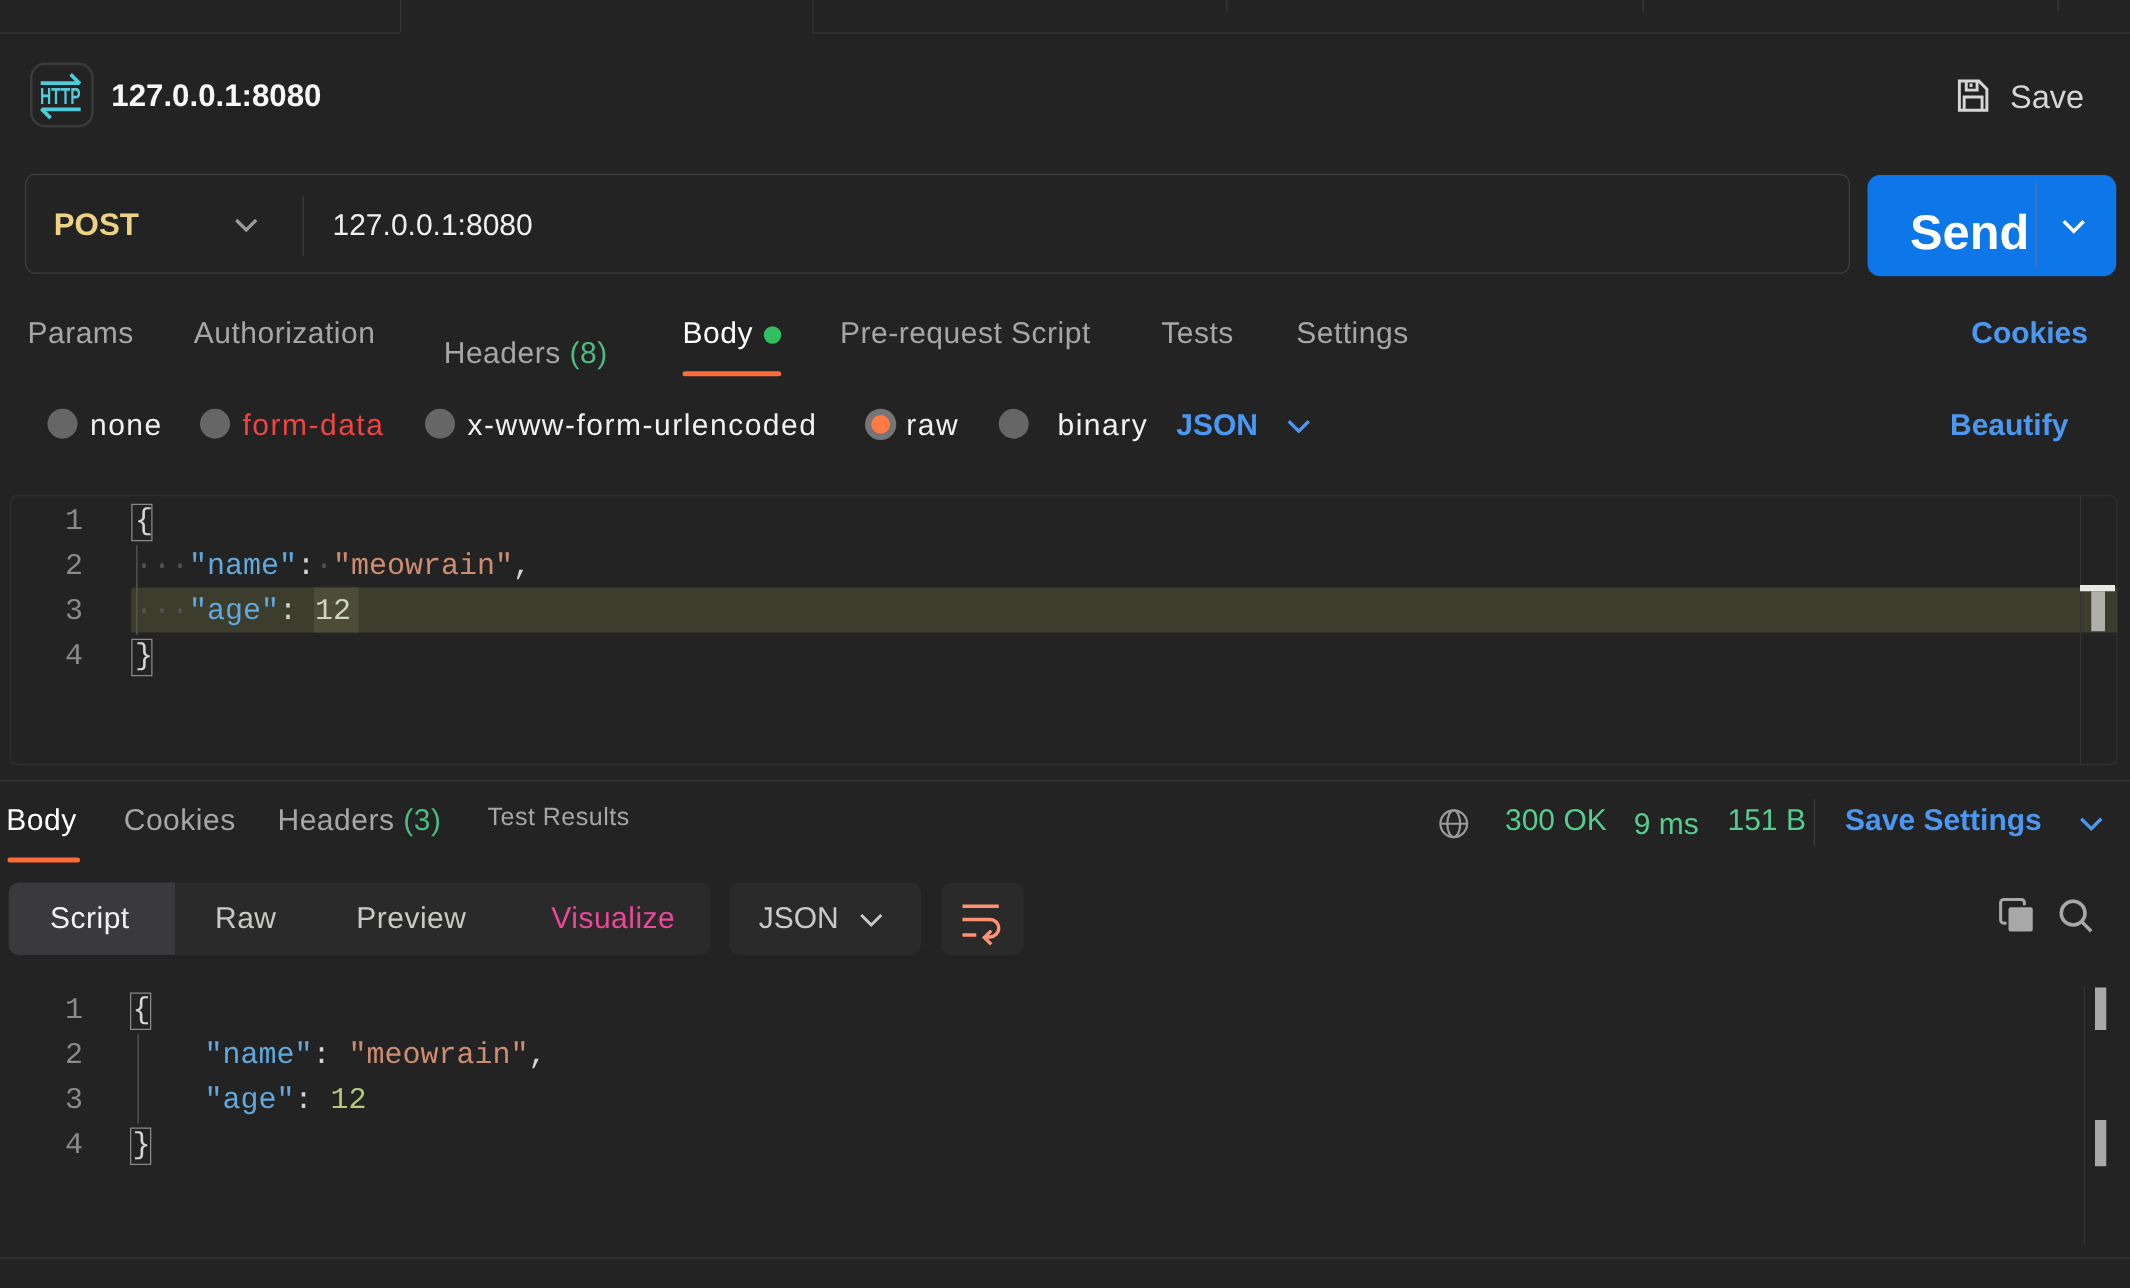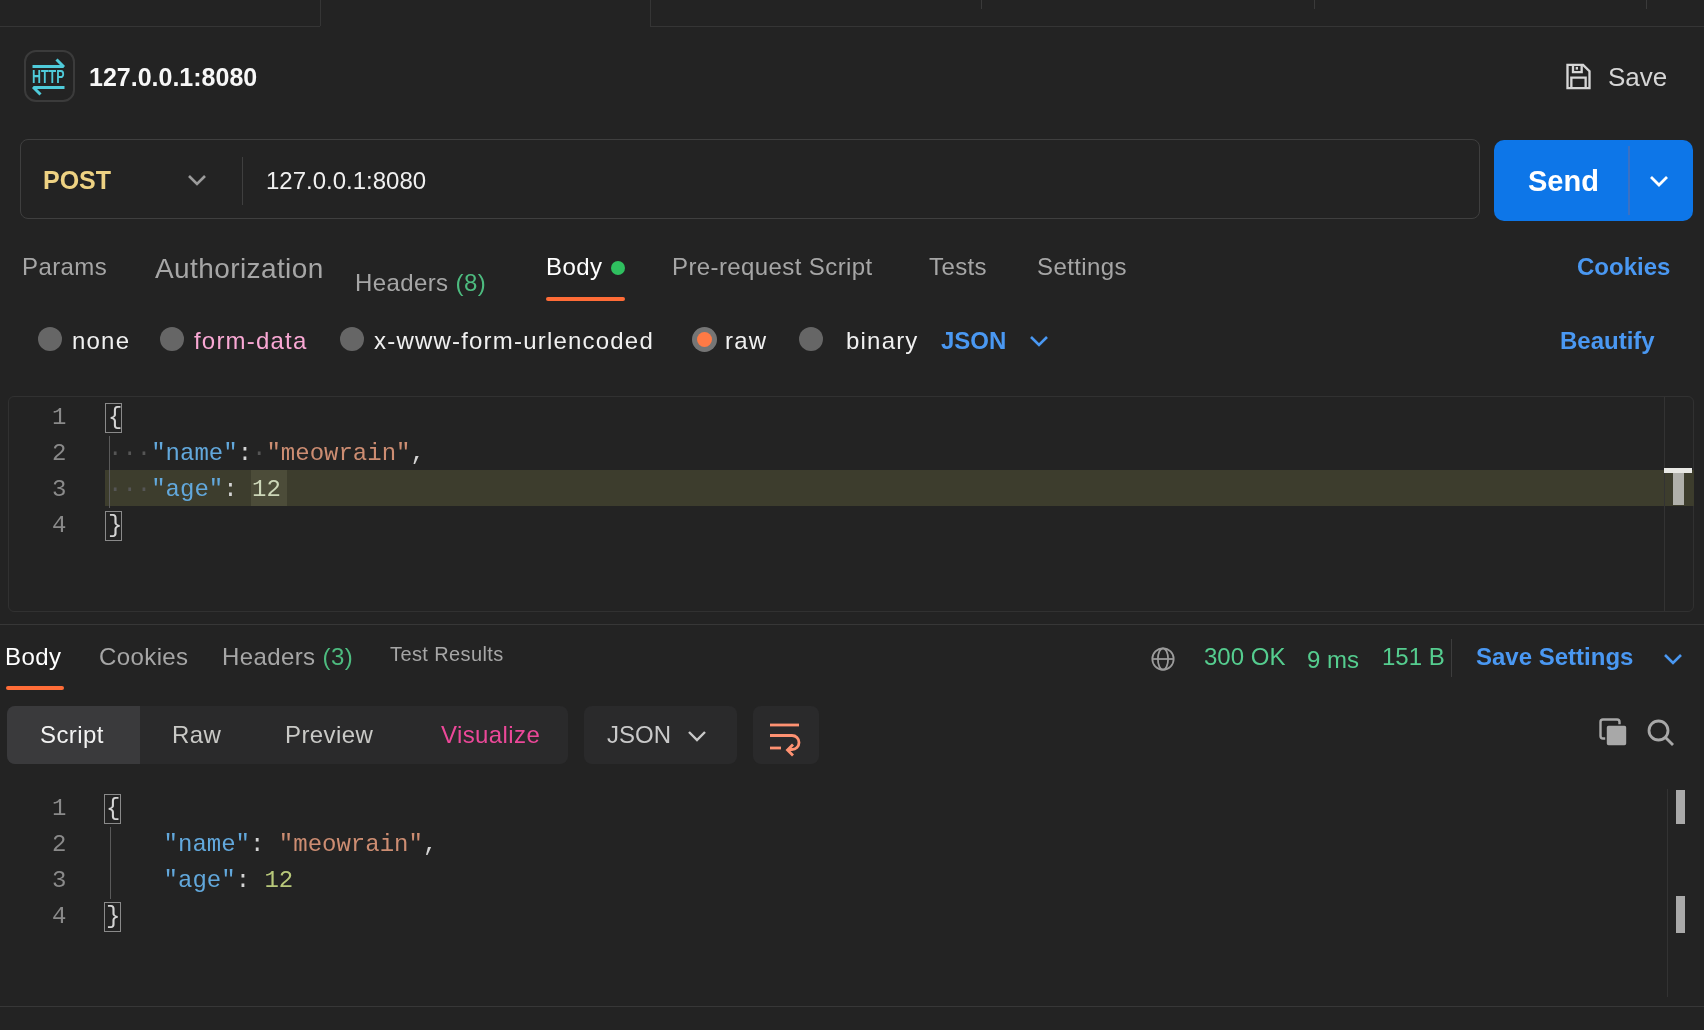--- a/index.html
+++ b/index.html
@@ -44,41 +44,41 @@
 
 <div class="abs" style="left:20px;top:139px;width:1460px;height:80px;border:1px solid #3f3f3f;border-radius:8px;"></div>
 <div class="abs" style="left:43px;top:166px;font-size:25px;font-weight:700;color:#eed283;">POST</div>
 <svg class="abs" style="left:186px;top:173px;" width="22" height="14" viewBox="0 0 22 14">
     <path d="M3 3 L11 11 L19 3" stroke="#9b9b9b" stroke-width="2.6" fill="none"></path>
   </svg>
 <div class="abs" style="left:242px;top:157px;width:1px;height:48px;background:#3f3f3f;"></div>
 <div class="abs" style="left:266px;top:167px;font-size:24px;color:#f0f0f0;">127.0.0.1:8080</div>
 
 <div class="abs" style="left:1494px;top:140px;width:199px;height:81px;background:#0d76e8;border-radius:10px;"></div>
-<div class="abs" style="left:1528px;top:165px;font-size:29px;font-weight:700;color:#fff;">Send</div>
+<div class="abs" style="left:1528px;top:165px;font-size:39px;font-weight:700;color:#fff;">Send</div>
 <div class="abs" style="left:1628px;top:146px;width:2px;height:69px;background:#3a71c4;"></div>
 <svg class="abs" style="left:1648px;top:174px;" width="22" height="14" viewBox="0 0 22 14">
     <path d="M3 3 L11 11 L19 3" stroke="#fff" stroke-width="2.8" fill="none"></path>
   </svg>
 
 <div class="abs" style="left:22px;top:253px;font-size:24px;letter-spacing:0.4px;color:#a6a6a6;">Params</div>
-<div class="abs" style="left:155px;top:253px;font-size:28px;letter-spacing:0.4px;color:#a6a6a6;">Authorization</div>
+<div class="abs" style="left:155px;top:253px;font-size:24px;letter-spacing:0.4px;color:#a6a6a6;">Authorization</div>
 <div class="abs" style="left:355px;top:269px;font-size:24px;letter-spacing:0.4px;color:#a6a6a6;">Headers <span style="color:#4dbb7f;">(8)</span></div>
 <div class="abs" style="left:546px;top:253px;font-size:24px;letter-spacing:0.4px;color:#ffffff;">Body</div>
 <div class="abs" style="left:611px;top:261px;width:14px;height:14px;border-radius:50%;background:#2fbf5f;"></div>
 <div class="abs" style="left:546px;top:297px;width:79px;height:4px;background:#ff6c37;border-radius:2px;"></div>
 <div class="abs" style="left:672px;top:253px;font-size:24px;letter-spacing:0.4px;color:#a6a6a6;">Pre-request Script</div>
 <div class="abs" style="left:929px;top:253px;font-size:24px;letter-spacing:0.4px;color:#a6a6a6;">Tests</div>
 <div class="abs" style="left:1037px;top:253px;font-size:24px;letter-spacing:0.4px;color:#a6a6a6;">Settings</div>
 <div class="abs" style="left:1577px;top:253px;font-size:24px;font-weight:700;color:#4a98f2;">Cookies</div>
 
 <div class="abs" style="left:38px;top:327px;width:24px;height:24px;border-radius:50%;background:#666666;"></div>
 <div class="abs" style="left:72px;top:327px;font-size:24px;letter-spacing:1.2px;color:#f0f0f0;">none</div>
 <div class="abs" style="left:160px;top:327px;width:24px;height:24px;border-radius:50%;background:#666666;"></div>
-<div class="abs" style="left:194px;top:327px;font-size:24px;letter-spacing:1.2px;color:#f9a8d4;">form-data</div>
+<div class="abs" style="left:194px;top:327px;font-size:24px;letter-spacing:1.2px;color:#ef4444;">form-data</div>
 <div class="abs" style="left:340px;top:327px;width:24px;height:24px;border-radius:50%;background:#666666;"></div>
 <div class="abs" style="left:374px;top:327px;font-size:24px;letter-spacing:1.2px;color:#f0f0f0;">x-www-form-urlencoded</div>
 <div class="abs" style="left:692px;top:327px;width:25px;height:25px;border-radius:50%;background:#757575;"></div>
 <div class="abs" style="left:697px;top:332px;width:15px;height:15px;border-radius:50%;background:#ff7a45;"></div>
 <div class="abs" style="left:725px;top:327px;font-size:24px;letter-spacing:1.2px;color:#f0f0f0;">raw</div>
 <div class="abs" style="left:799px;top:327px;width:24px;height:24px;border-radius:50%;background:#666666;"></div>
 <div class="abs" style="left:832px;top:327px;font-size:24px;letter-spacing:1.2px;color:#f0f0f0;margin-left:14px;">binary</div>
 <div class="abs" style="left:941px;top:327px;font-size:24px;font-weight:700;color:#4a98f2;">JSON</div>
 <svg class="abs" style="left:1028px;top:334px;" width="22" height="14" viewBox="0 0 22 14">
     <path d="M3 3 L11 11 L19 3" stroke="#4a98f2" stroke-width="2.6" fill="none"></path>

